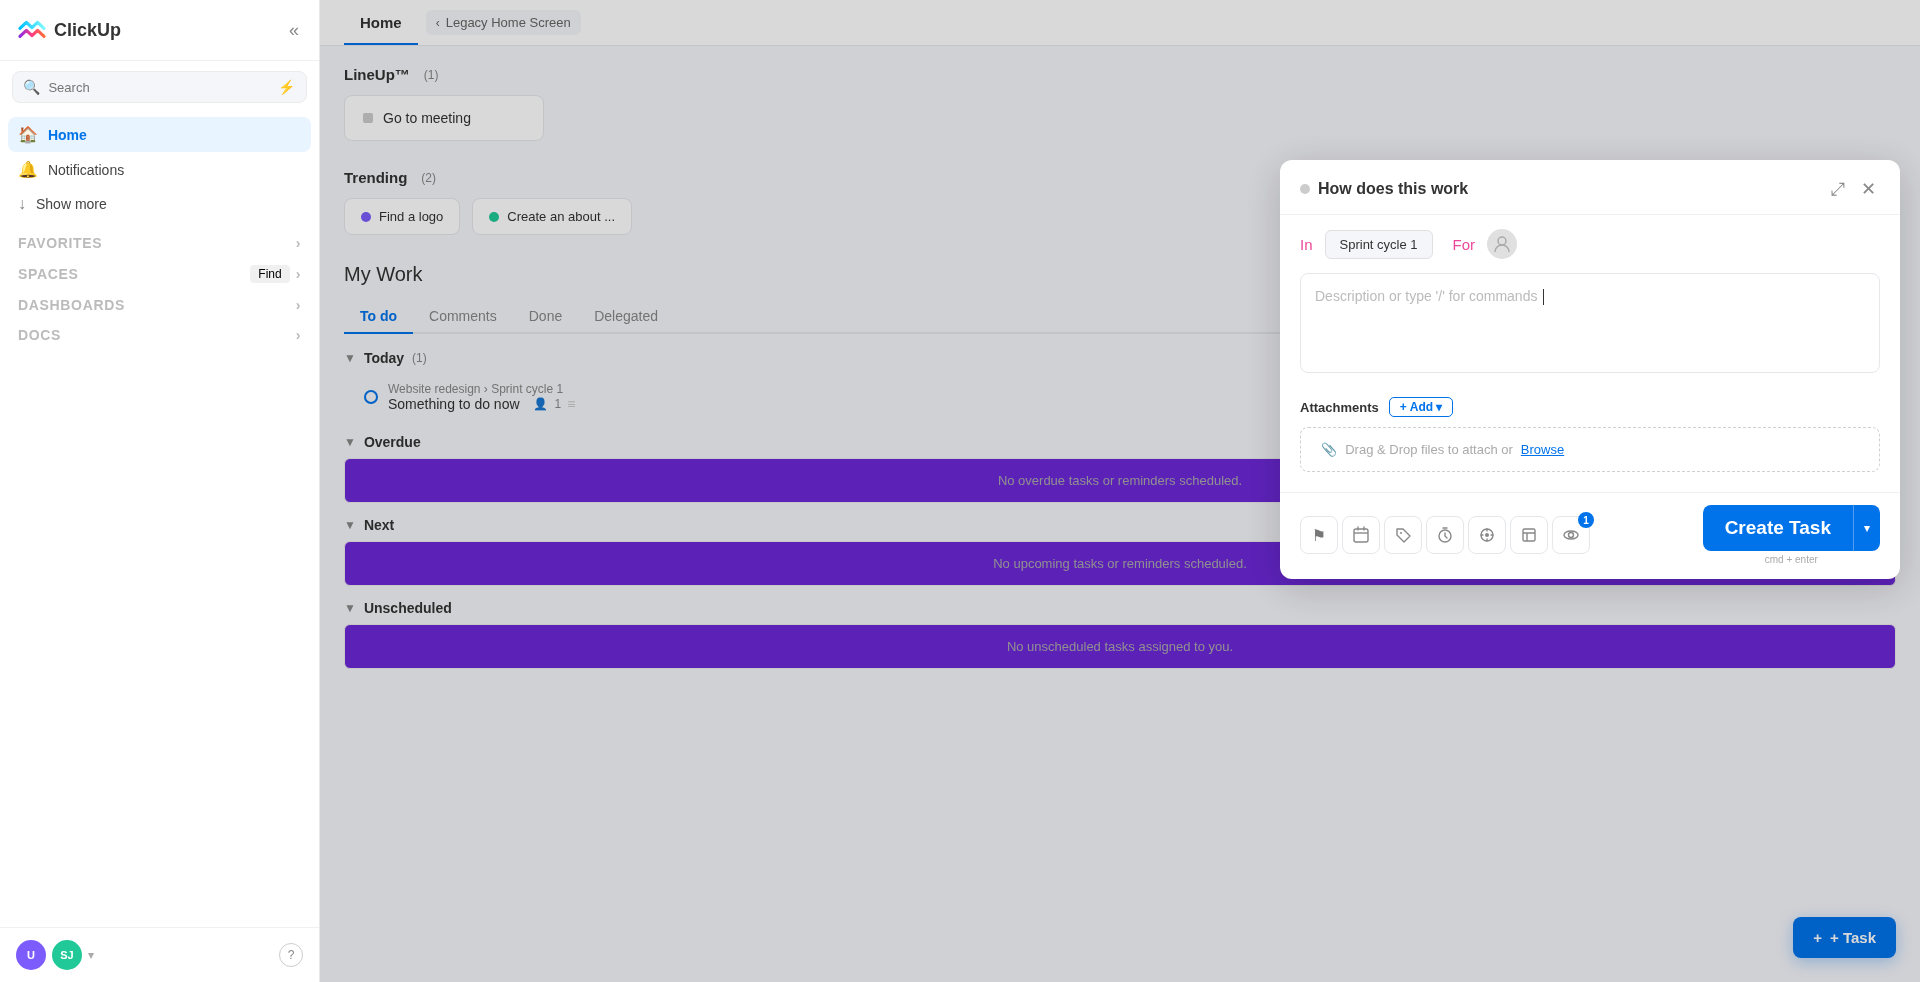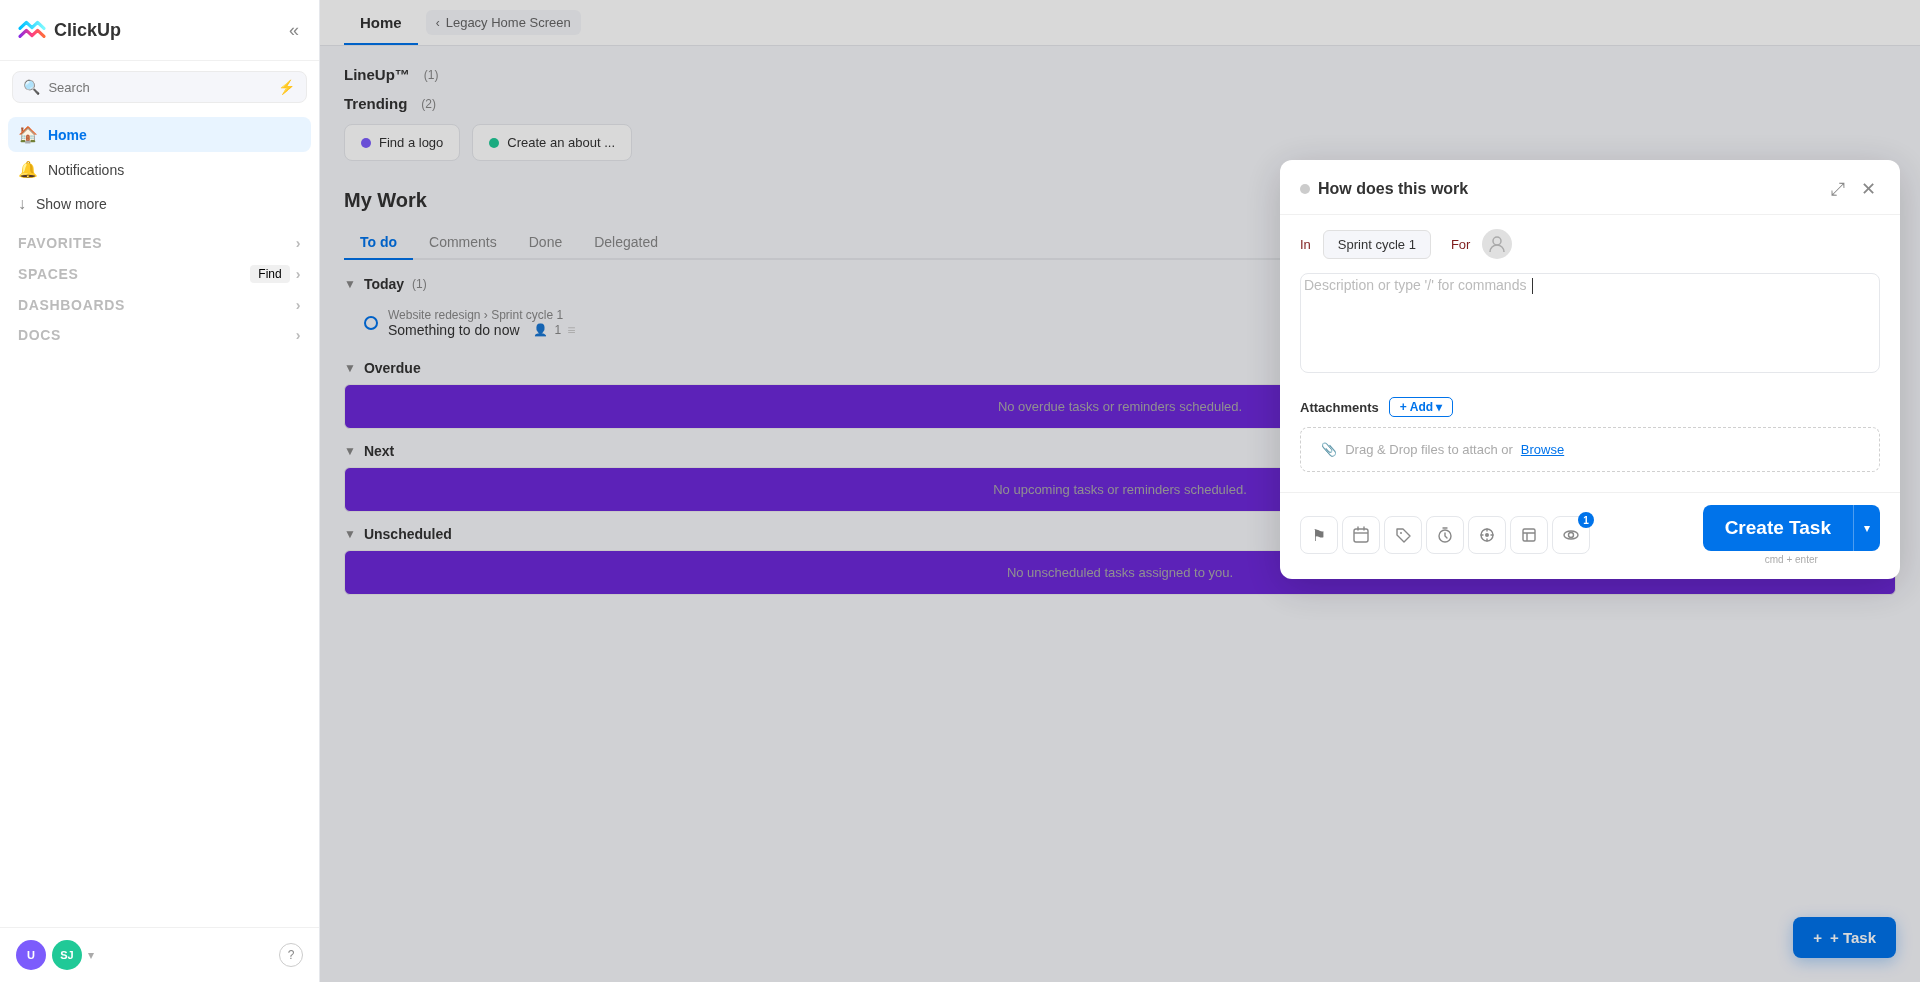--- a/index.html
+++ b/index.html
@@ -185,21 +185,21 @@
       display: flex;
       align-items: center;
       gap: 8px;
       cursor: pointer;
       font-size: 13px;
       color: #333;
     }
     .t-dot { width: 10px; height: 10px; border-radius: 50%; flex-shrink: 0; }
     .mywork-title {
       font-size: 20px;
-      font-weight: 700;
+      font-weight: 400;
       margin-bottom: 14px;
     }
     .work-tabs {
       display: flex;
       gap: 0;
       border-bottom: 2px solid #e5e7eb;
       margin-bottom: 16px;
     }
     .work-tab {
       padding: 8px 16px;
@@ -293,41 +293,41 @@
       font-size: 18px;
       padding: 2px 4px;
       border-radius: 4px;
     }
     .panel-meta {
       display: flex;
       align-items: center;
       gap: 12px;
       padding: 14px 20px 0;
     }
-    .meta-label { font-size: 13px; color: #7f1d1d; }
+    .meta-label { font-size: 15px; color: #ec4899; }
     .meta-value {
       background: #f5f6fa;
       border: 1px solid #e0e0e0;
       border-radius: 6px;
       padding: 6px 14px;
       font-size: 13px;
       color: #333;
       font-weight: 500;
     }
     .meta-avatar {
       width: 30px; height: 30px; border-radius: 50%;
       background: #e0e0e0;
       display: flex; align-items: center; justify-content: center;
       font-size: 16px;
     }
     .desc-area {
       margin: 14px 20px;
       border: 1px solid #e5e7eb;
       border-radius: 8px;
-      padding: 3px;
+      padding: 14px;
       min-height: 100px;
       position: relative;
     }
     .desc-placeholder { color: #bbb; font-size: 14px; }
     .desc-cursor {
       display: inline-block;
       width: 1px;
       height: 16px;
       background: #333;
       vertical-align: middle;
@@ -543,20 +543,26 @@
     </div>
   </div>
 
   <div class="page-content">
 
     <div>
       <div class="section-title">
         <span>LineUp™</span>
         <span class="count">(1)</span>
       </div>
+      <div class="lineup-grid">
+        <div class="lineup-card">
+          <div class="lineup-dot"></div>
+          <span>Go to meeting</span>
+        </div>
+      </div>
     </div>
 
     <div style="margin-bottom:24px;">
       <div class="section-title">
         <span>Trending</span>
         <span class="count">(2)</span>
       </div>
       <div class="trending-grid">
         <div class="trending-card">
           <div class="t-dot" style="background:#7c5cfc;"></div>

